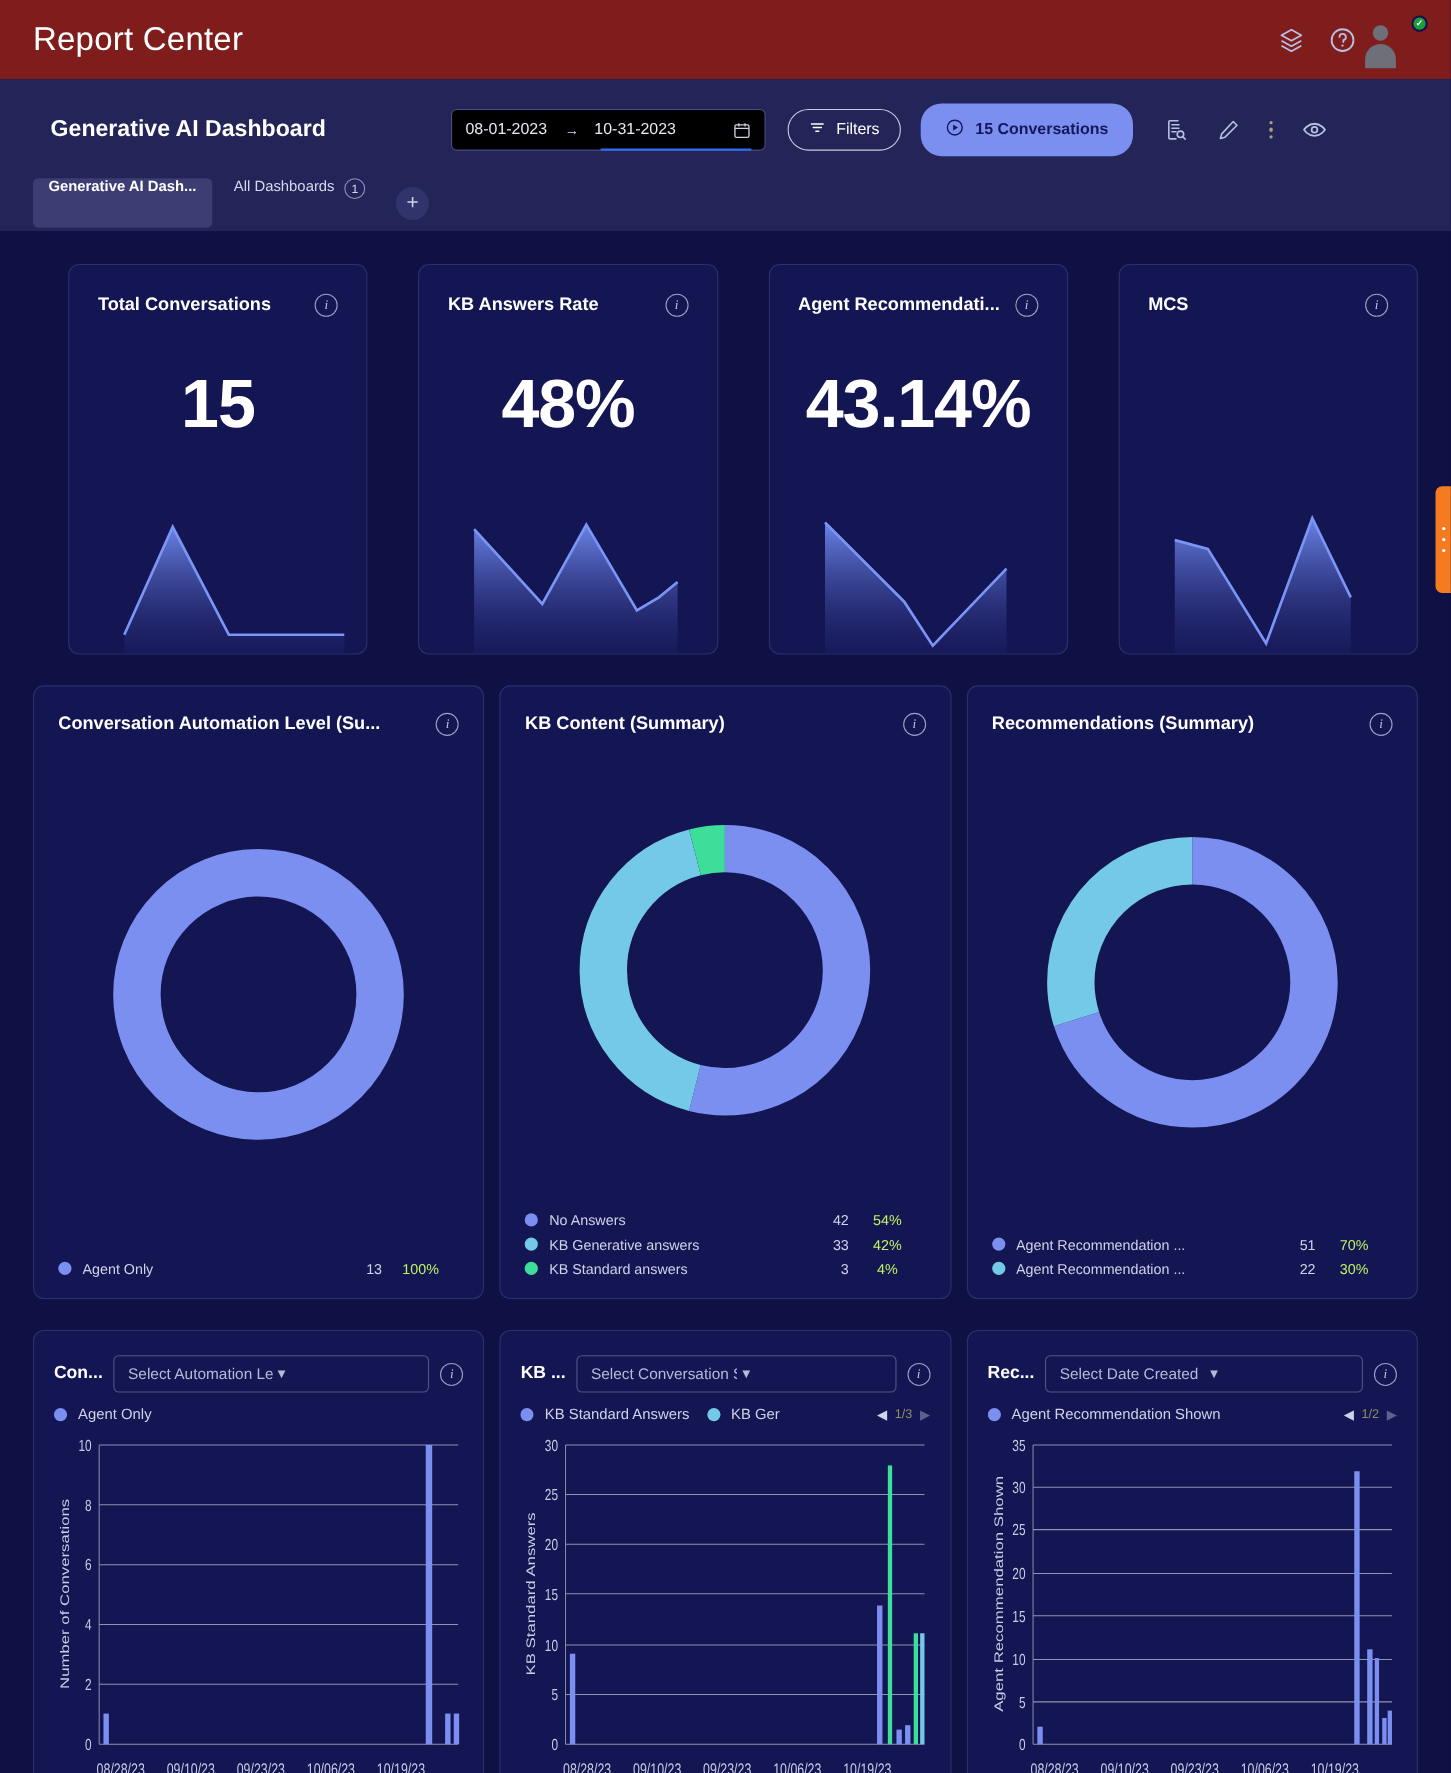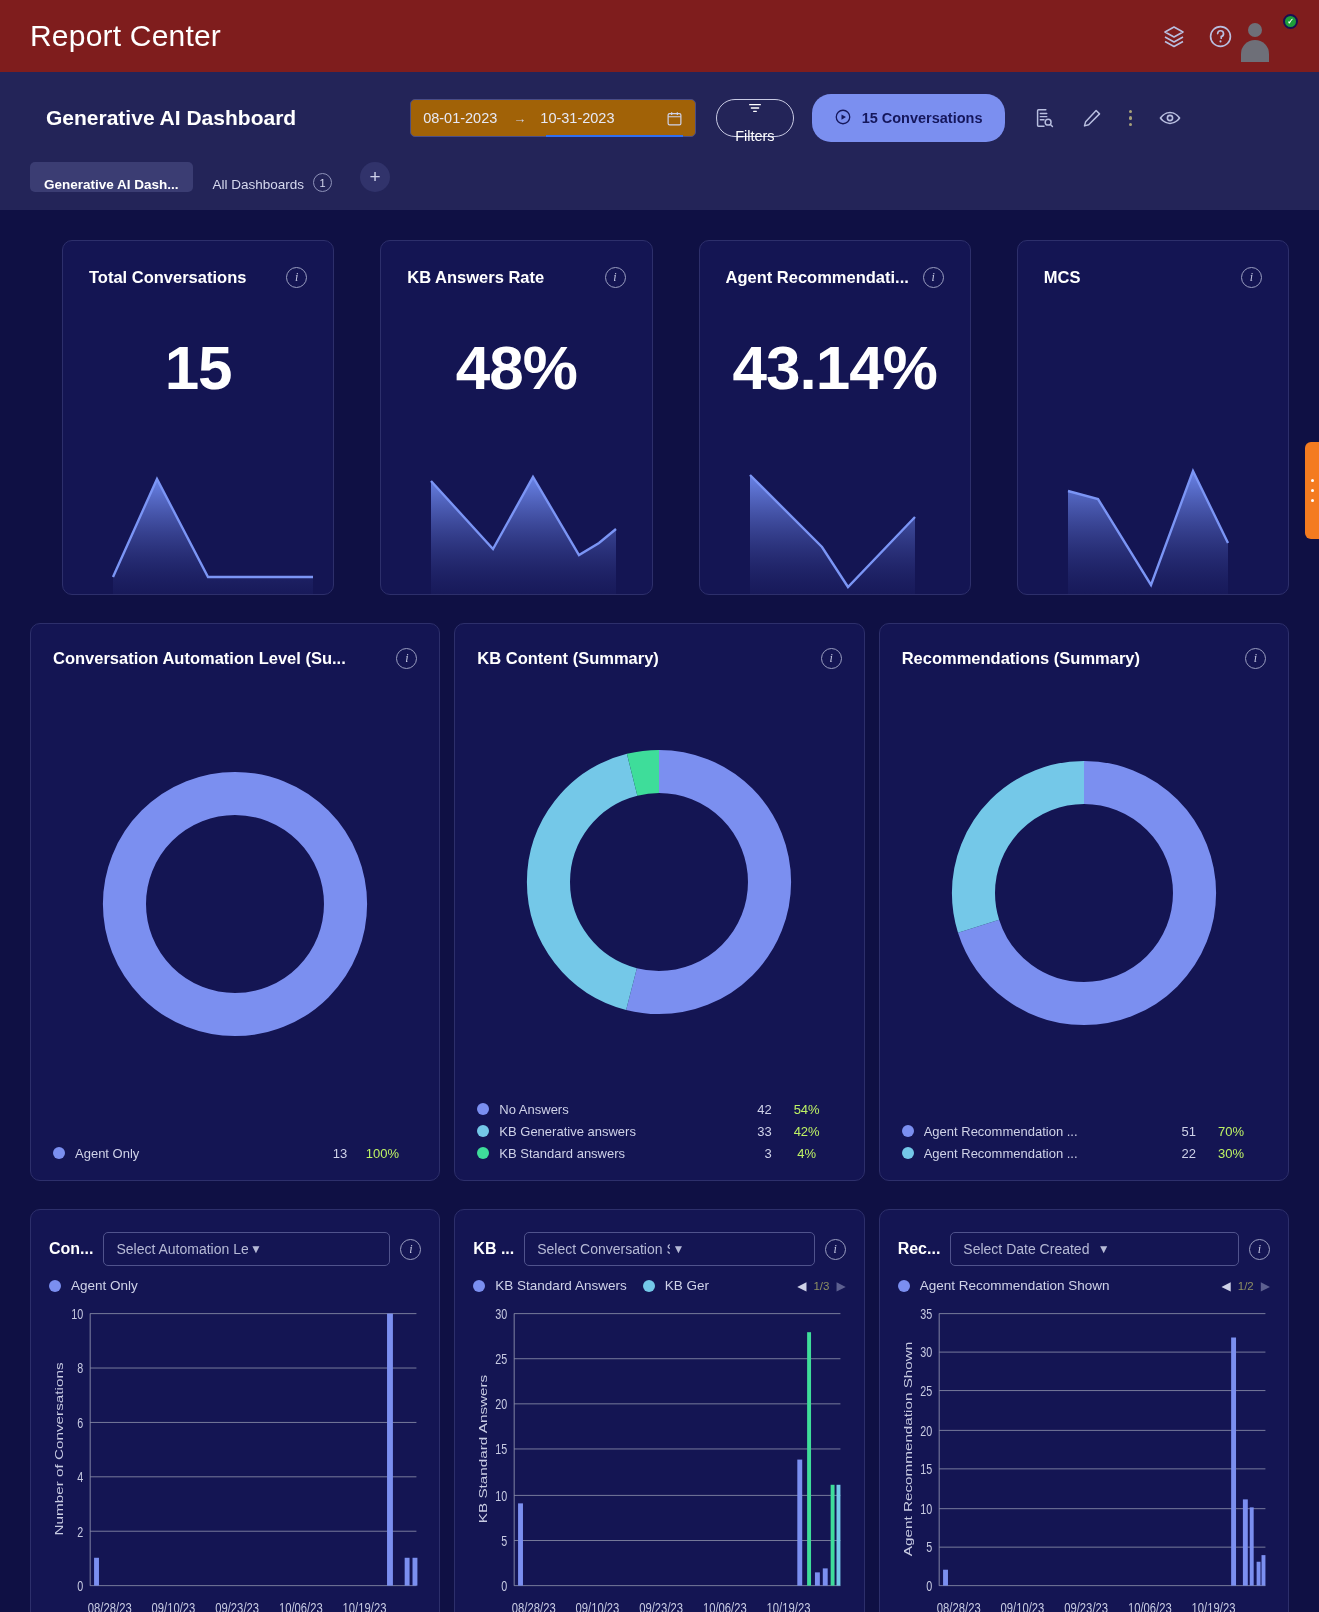--- a/index.html
+++ b/index.html
@@ -49,51 +49,51 @@
   .dashhdr {
     background: #232458; height: 138px;
     padding: 22px 22px 0 46px; position: relative;
   }
   .dashhdr-row { display: flex; align-items: center; }
   .dash-title { font-size: 21px; font-weight: bold; color: #fff; }
   .daterange {
     margin-left: 114px;
     width: 286px; height: 38px;
     border: 1px solid #4a4d85; border-radius: 5px;
-    background: #a16207;
+    background: #000000;
     display: flex; align-items: center; padding: 4px 12px;
     position: relative; color: #e7e9f5; font-size: 14.5px;
   }
   .daterange .arrow { margin: 0 14px 0 16px; color: #cfd3ea; font-size: 13px; }
   .daterange .cal { margin-left: auto; color: #cfd3ea; display:flex; }
   .daterange::after {
     content: ""; position: absolute; left: 135px; bottom: -1px;
     width: 137px; height: 2px; background: #2f6ef0;
   }
   .btn-filters {
     margin-left: 20px;
     height: 38px; padding: 0 18px;
     border: 1px solid #c9cbe4; border-radius: 19px;
     background: transparent; color: #fff; font-size: 14.5px;
-    display: flex; align-items: center; gap: 9px; cursor: pointer; flex-direction: column;
+    display: flex; align-items: center; gap: 9px; cursor: pointer;
   }
   .btn-conv {
     margin-left: 18px; height: 48px; padding: 12px 22px;
     border: none; border-radius: 19px;
     background: #7b8ff0; color: #15175c; font-size: 14.5px; font-weight: bold;
     display: flex; align-items: center; gap: 10px; cursor: pointer;
   }
   .hdr-icons { display: flex; align-items: center; gap: 26px; margin-left: 28px; }
   .dots-v { display: flex; flex-direction: column; gap: 3px; align-items: center; }
   .dots-v i { width: 3.5px; height: 3.5px; border-radius: 50%; background: #a8a27a; display: block; }
 
   .tabs { display: flex; align-items: center; gap: 6px; margin-top: 20px; margin-left: -16px; }
   .tab {
-    height: 30px; padding: 0 14px; border-radius: 5px;
-    display: flex; align-items: flex-end; font-size: 13.5px;
+    height: 45px; padding: 0 14px; border-radius: 5px;
+    display: flex; align-items: flex-start; font-size: 13.5px;
     color: #d5d8ee; cursor: pointer;
   }
   .tab.active { background: #3b3d73; color: #fff; font-weight: bold; }
   .tab-count {
     margin-left: 9px; width: 19px; height: 19px; border-radius: 50%;
     border: 1px solid #8d91b8; font-size: 11px; color: #d5d8ee;
     display: flex; align-items: center; justify-content: center;
   }
   .tab-add {
     width: 30px; height: 30px; border-radius: 50%;

